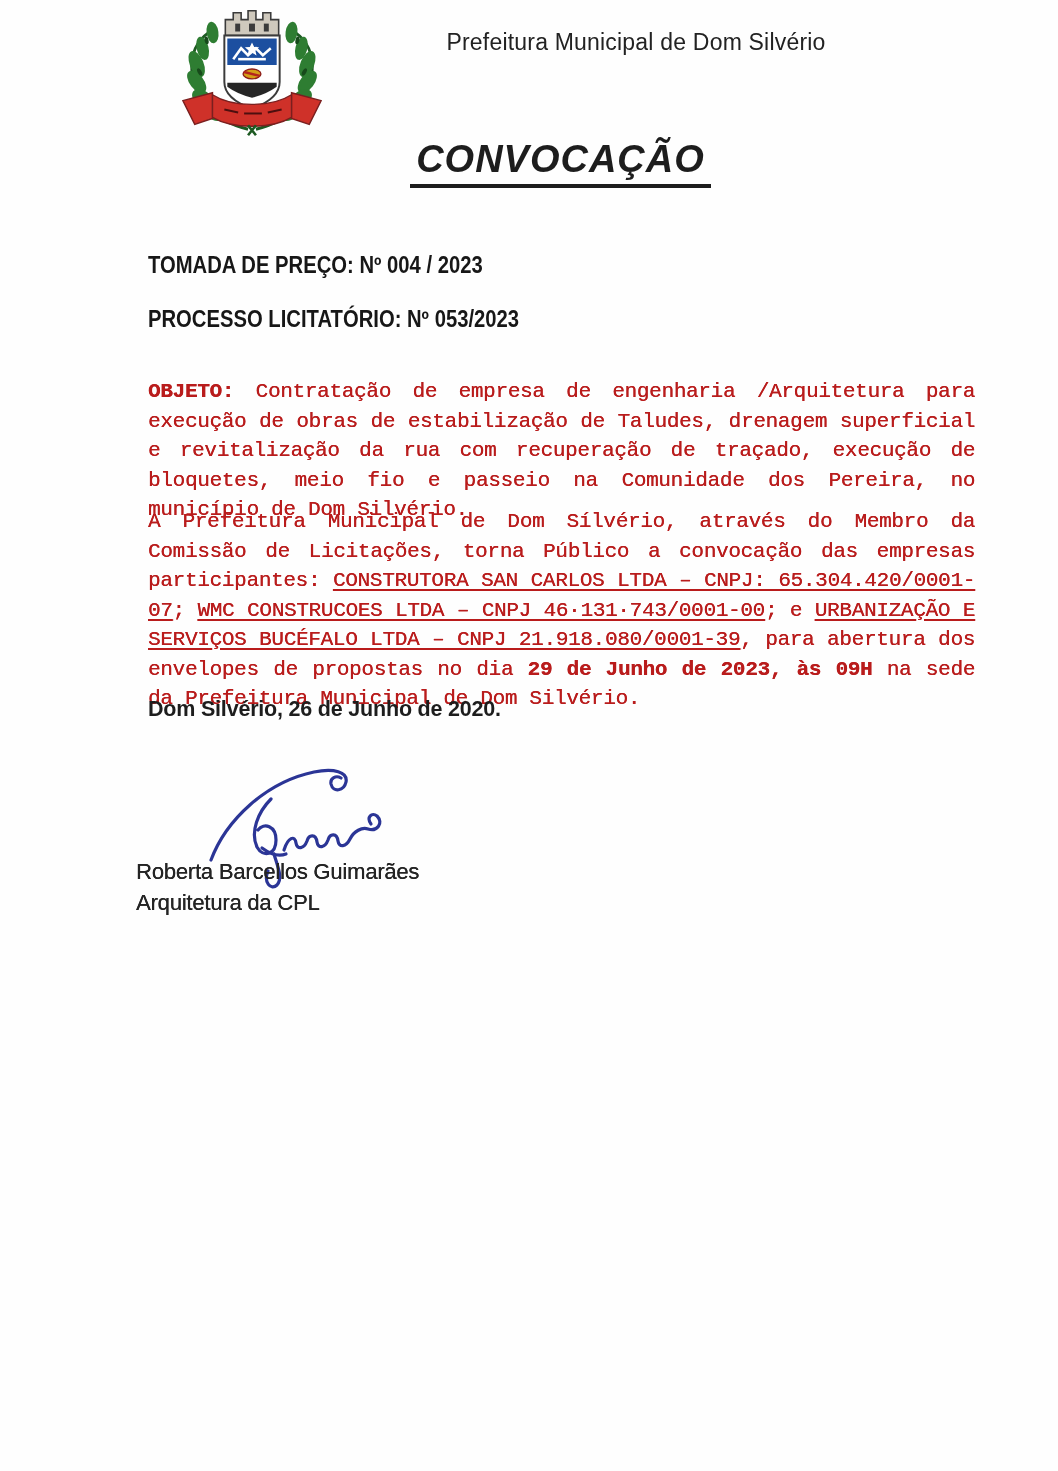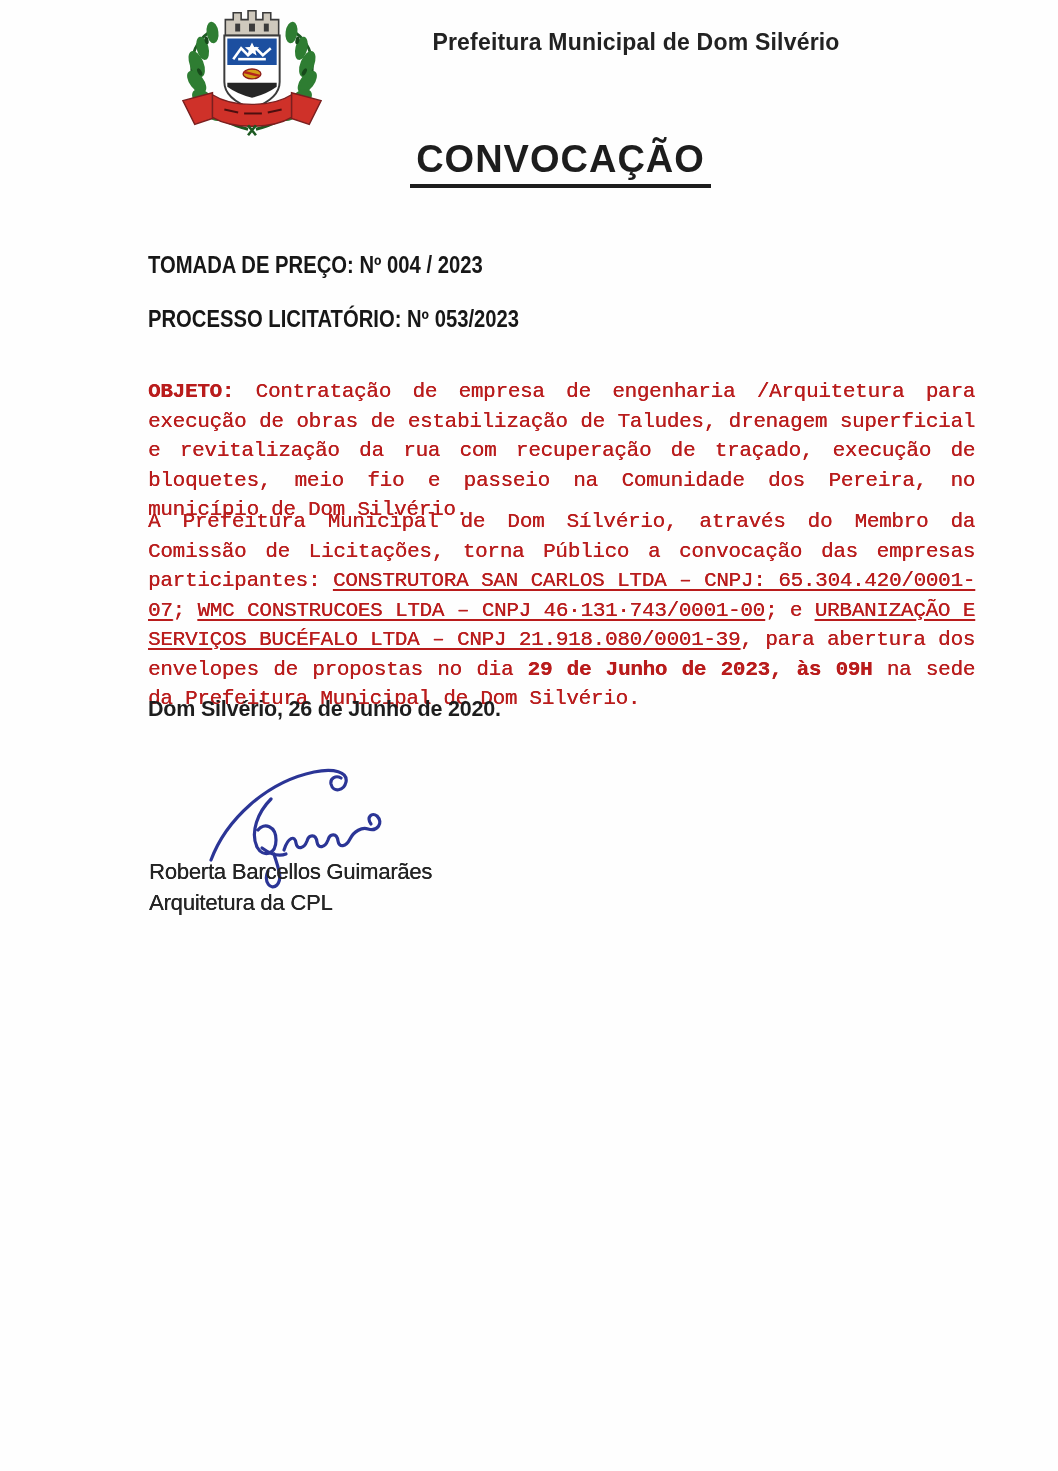--- a/index.html
+++ b/index.html
@@ -8,26 +8,26 @@
     width:1058px;height:1471px;
     background:#fefefe;
     font-family:"Liberation Sans", sans-serif;
     color:#1b1b1b;
     overflow:hidden;
   }
   
   .crest{position:absolute;left:173px;top:6px;width:158px;height:132px;}
   .org-block{
     position:absolute;left:330px;top:28px;width:612px;
-    text-align:center;font-weight:bold;font-size:23px;line-height:29px;
+    text-align:center;font-weight:normal;font-size:23px;line-height:29px;
     letter-spacing:0.2px;color:#222;
   }
   
   .doc-title-wrap{
-    position:absolute;left:148px;right:85px;top:138px;text-align:center;
+    position:absolute;left:148px;right:85px;top:138px;text-align:center;font-style:italic;
   }
   .doc-title{
     display:inline-block;
     font-size:38px;font-weight:bold;letter-spacing:1px;color:#1d1d1d;
     border-bottom:4px solid #1d1d1d;padding:0 6px 3px 6px;
   }
   
   .ref-line{
     position:absolute;left:148px;
     font-weight:bold;font-size:23px;color:#171717;
@@ -48,21 +48,21 @@
   .para-convocation{top:507px;}
   .b{font-weight:bold;}
   .u{text-decoration:underline;text-underline-offset:3px;text-decoration-thickness:2px;}
   .dateline{
     position:absolute;left:148px;top:697px;
     font-size:21.5px;font-weight:bold;color:#1d1d1d;letter-spacing:-0.2px;
   }
   
   .signature{position:absolute;left:196px;top:744px;width:212px;height:150px;}
   .signer-block{
-    position:absolute;left:149px;top:856px;
+    position:absolute;left:136px;top:856px;
     font-size:22px;line-height:31px;color:#242424;
     text-shadow:0.25px 0 0 currentColor;letter-spacing:-0.2px;
   }
 </style>
 </head>
 <body>
 
 <div class="page">
 
   <svg class="crest" viewBox="0 0 160 132" aria-hidden="true">

